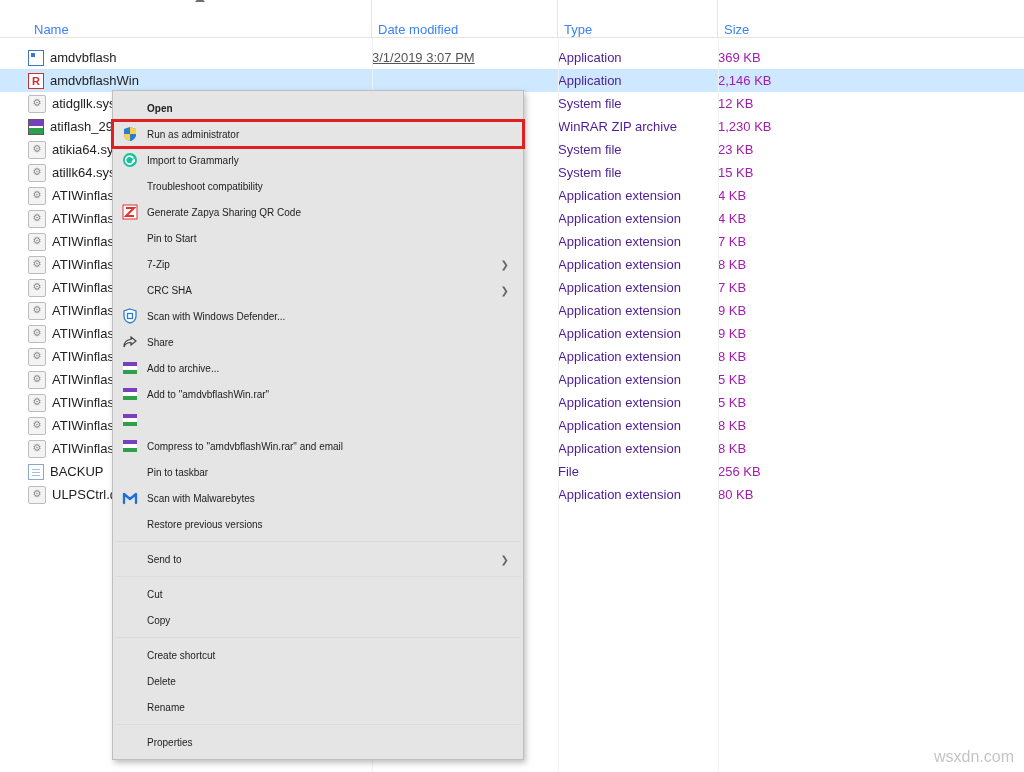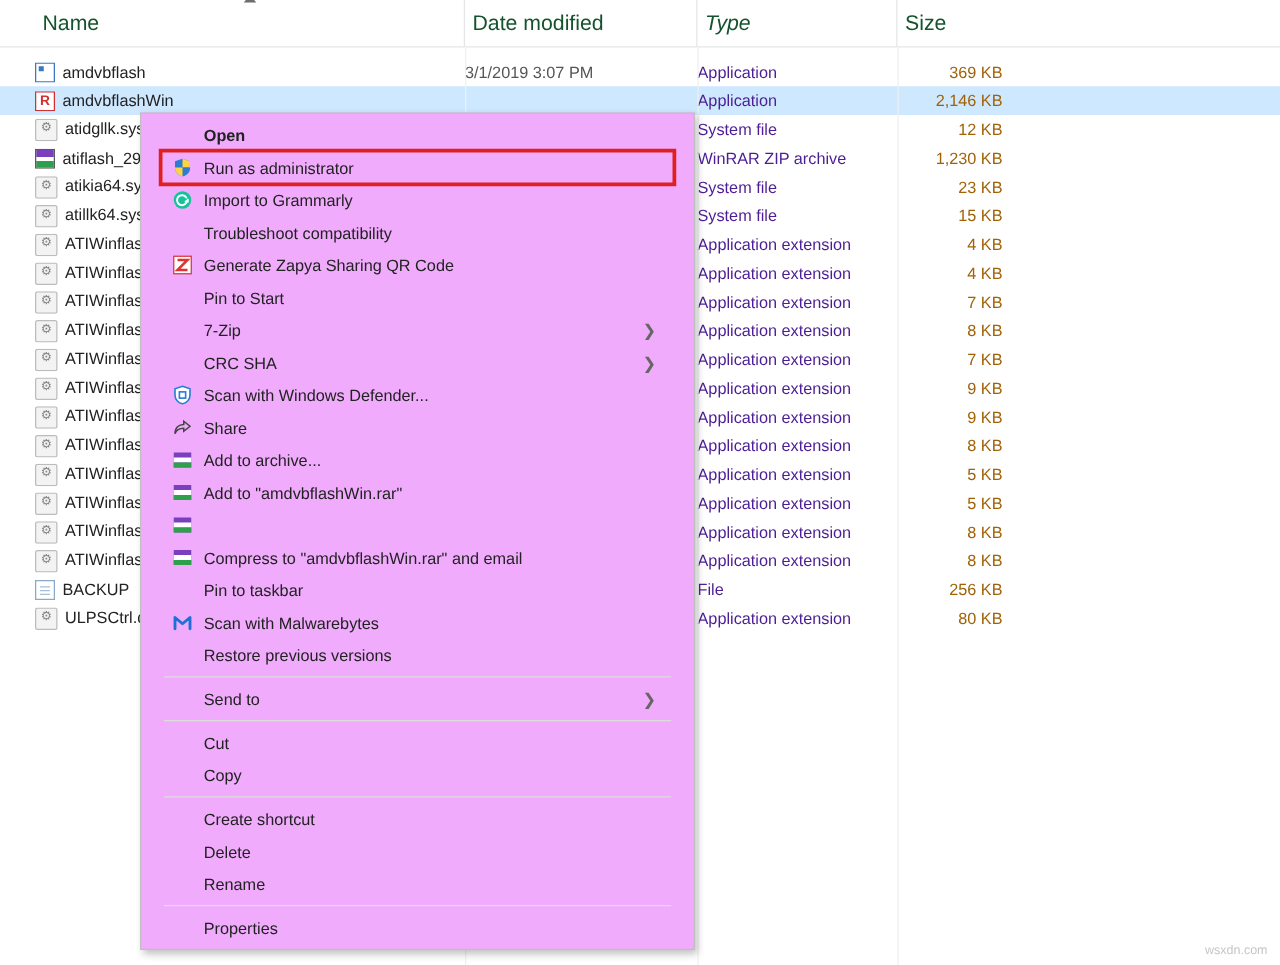--- a/index.html
+++ b/index.html
@@ -25,28 +25,28 @@
     border-bottom: 1px solid #e5e5e5;
     color: #4b4b4b;
     padding-left: 28px;
     box-sizing: border-box;
   }
   .hcell {
     padding: 0 6px;
     border-right: 1px solid #e5e5e5;
     height: 100%;
     display: flex;
-    align-items: center;
+    align-items: flex-end;
     box-sizing: border-box;
-    font-size: 17px;
-    color: #14532d;
+    font-size: 13px;
+    color: #3b82f6;
   }
   .col-name  { width: 344px; position: relative; }
   .col-date  { width: 186px; }
-  .col-type  { width: 160px; font-style: italic; }
+  .col-type  { width: 160px; }
   .col-size  { width: 90px; justify-content: flex-start; border-right: none;}
   .sort-arrow {
     position: absolute;
     top: -4px; left: 50%;
     transform: translateX(-50%);
     width: 0; height: 0;
     border-left: 5px solid transparent;
     border-right: 5px solid transparent;
     border-bottom: 6px solid #6d6d6d;
   }
@@ -54,24 +54,24 @@
   .files { padding-top: 8px; }
   .row {
     display: flex;
     align-items: center;
     height: 23px;
     padding-left: 28px;
     box-sizing: border-box;
     white-space: nowrap;
   }
   .row.selected { background: #cde8ff; }
-  .cell-name { width: 344px; display:flex; gap:6px; overflow:hidden; }
-  .cell-date { width: 186px; color:#555; }
+  .cell-name { width: 344px; display:flex; align-items:center; gap:6px; overflow:hidden; }
+  .cell-date { width: 186px; color:#555;text-decoration:underline; }
   .cell-type { width: 160px; color:#4c1d95; }
-  .cell-size { width: 90px; color:#a16207; text-align:right; padding-right:6px; box-sizing:border-box;}
+  .cell-size { width: 90px; color:#a21caf; padding-right:6px; box-sizing:border-box;}
   .fname { color:#222; overflow:hidden; text-overflow:ellipsis; }
   .ico { width:16px; height:16px; flex:0 0 16px; display:inline-flex; align-items:center; justify-content:center;}
   
   .i-page { background:#fff; border:1px solid #8aa8c9; box-sizing:border-box; position:relative;}
   .i-page::after{content:""; position:absolute; left:3px; right:3px; top:4px; height:1px; background:#a8bed6; box-shadow:0 3px 0 #a8bed6, 0 6px 0 #a8bed6;}
   .i-gear { background:#f3f3f3; border:1px solid #bcbcbc; border-radius:2px; position:relative;}
   .i-gear::after{content:"⚙"; position:absolute; inset:0; font-size:10px; line-height:14px; text-align:center; color:#888;}
   .i-app  { background:#fff; border:1px solid #3b77c4; box-sizing:border-box; position:relative;}
   .i-app::after{content:""; position:absolute; left:2px; top:2px; width:4px; height:4px; background:#3b77c4;}
   .i-r    { background:#fff; border:1px solid #d03030; box-sizing:border-box; position:relative;}
@@ -82,25 +82,25 @@
   .sep1 { left: calc(28px + 344px); }
   .sep2 { left: calc(28px + 344px + 186px); }
   .sep3 { left: calc(28px + 344px + 186px + 160px); }
 
   
   .ctxmenu {
     position: absolute;
     left: 112px;
     top: 90px;
     width: 410px;
-    background: #f0abfc;
+    background: #e5e5e5;
     border: 1px solid #bfbfbf;
     box-shadow: 2px 3px 6px rgba(0,0,0,.25);
-    padding: 4px 16px;
-    font-size: 13px;
+    padding: 4px 0;
+    font-size: 10px;
     color: #222;
   }
   .mitem {
     display:flex; align-items:center;
     height: 26px;
     padding: 0 14px 0 6px;
     position: relative;
   }
   .mitem .micon { width:22px; height:18px; flex:0 0 22px; display:flex; align-items:center; justify-content:center;}
   .mitem .mlabel { flex:1; padding-left:6px; }
@@ -108,21 +108,21 @@
   .mitem.bold .mlabel { font-weight: bold; }
   .mitem.highlight {
     outline: 3px solid #e02020;
     outline-offset: -1px;
     z-index: 2;
   }
   .msep { height:1px; background:#dcdcdc; margin:4px 2px; }
   .micon svg { width:16px; height:16px; display:block;}
   .watermark{
     position:absolute; right:10px; bottom:6px;
-    color:#8a8a8a; font-size:10px; opacity:.5;
+    color:#8a8a8a; font-size:16px; opacity:.5;
   }
 </style>
 </head>
 <body>
 
 <div class="wrap">
 
   <div class="headers">
     <div class="hcell col-name">
       <span>Name</span>

